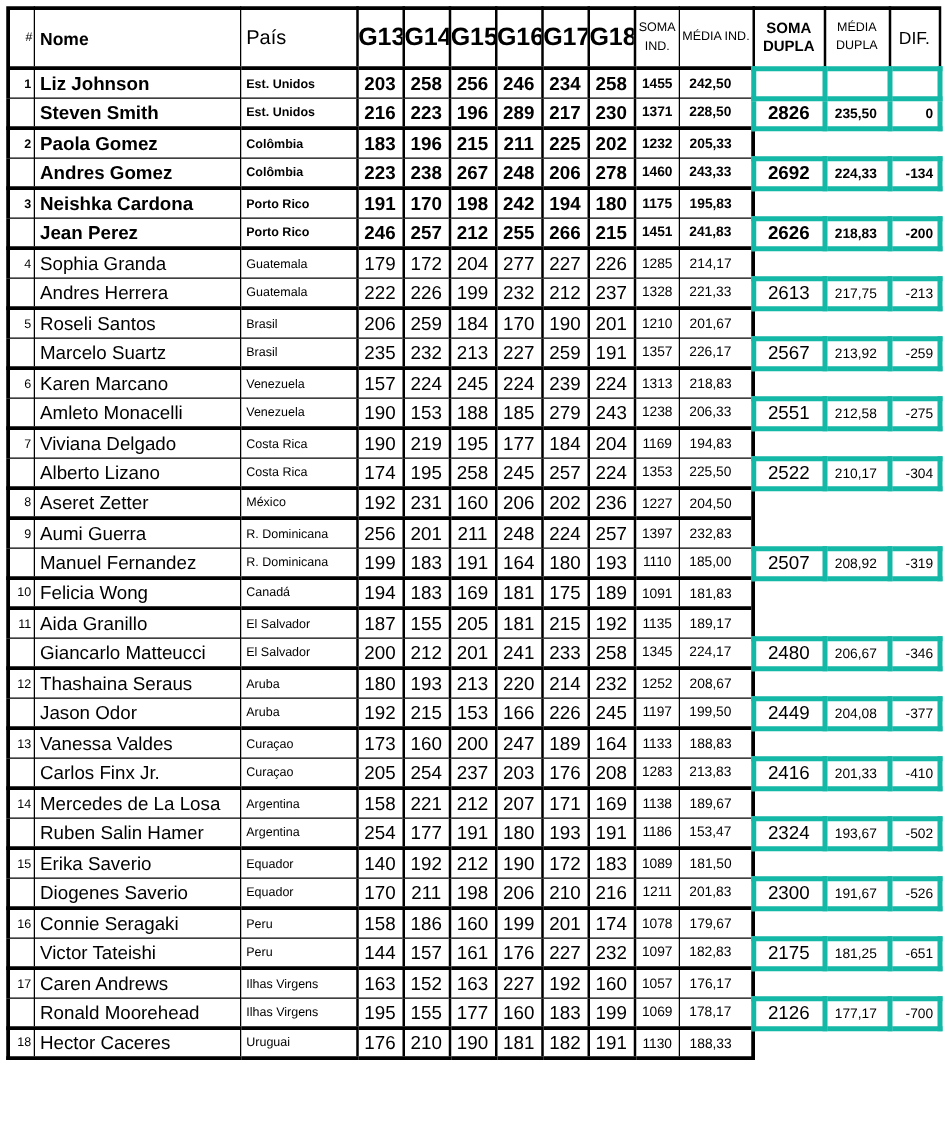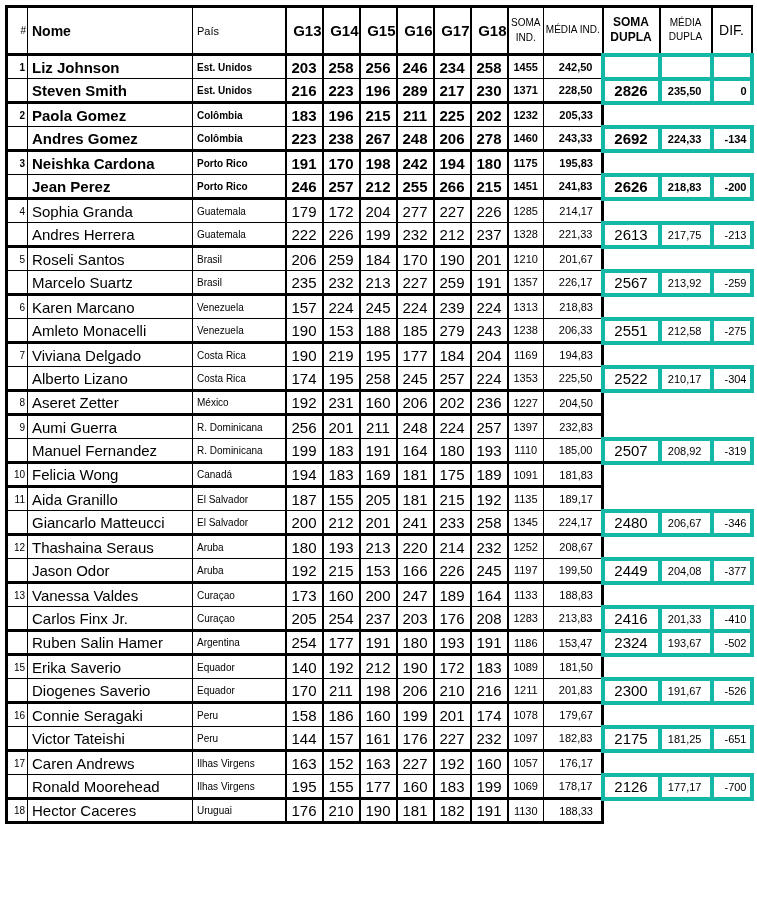--- a/index.html
+++ b/index.html
@@ -9,41 +9,41 @@
   table { border-collapse:collapse; table-layout:fixed; width:748px; }
   th, td { padding:0; overflow:hidden; white-space:nowrap; box-sizing:border-box; }
   thead tr { height:48px; }
   tbody tr { height:24px; }
 
   
   th { border:1px solid #000; font-weight:normal; vertical-align:middle; }
   thead tr { border-top:3px solid #000; }
   th.rank { border-left:3px solid #000; font-size:10px; text-align:right; padding-right:1px; }
   th.name { font-size:14px; font-weight:bold; text-align:left; padding-left:4px; }
-  th.country { font-size:11px; text-align:left; padding-left:4px; }
+  th.country { font-size:16px; text-align:left; padding-left:4px; }
   th.gcol { border-left:2px solid #000; border-right:2px solid #000;
-            font-weight:bold; font-size:15px; text-align:right; }
+            font-weight:bold; font-size:20px; text-align:left; }
   th.somaind, th.mediaind { font-size:10px; text-align:center; white-space:normal; line-height:1.45; }
   th.hbox { border:2px solid #000; white-space:normal; text-align:center; }
   th.somadupla { font-size:12px; font-weight:bold; line-height:1.3; }
   th.mediadupla { font-size:10px; line-height:1.45; }
   th.dif { font-size:14px;margin-left:36px; }
   thead th { border-bottom:2px solid #000; }
 
   
   td { vertical-align:middle; font-size:15px; text-align:center; }
   td.grp { border:1px solid #000; }
   tr.pair-start td.grp { border-top:3px solid #000; }
   tr.pair-end td.grp { border-bottom:3px solid #000; }
   td.rank { border-left:3px solid #000; font-size:10px; text-align:right; padding-right:2px; }
   td.name { text-align:left; padding-left:4px; font-size:15px; }
   td.country { text-align:left; padding-left:4px; font-size:10px; }
   td.gcol { border-left:2px solid #000; border-right:2px solid #000; }
   td.somaind { font-size:11px; }
-  td.mediaind { font-size:11px; text-align:right; padding-right:8px; border-right:3px solid #000 !important; }
+  td.mediaind { font-size:11px; padding-right:8px; border-right:3px solid #000 !important; }
   td.box { border:4px solid #14b8a6; }
   td.nob { border:none; }
   td.somadupla { font-size:15px; }
   td.mediadupla { font-size:11px; text-align:right; padding-right:8px; }
   td.dif { font-size:11px; text-align:right; padding-right:3px; }
   tr.b td { font-weight:bold; }
 </style>
 </head>
 <body>
 
@@ -461,20 +461,36 @@
           <td class="gcol grp">237</td>
           <td class="gcol grp">203</td>
           <td class="gcol grp">176</td>
           <td class="gcol grp">208</td>
           <td class="somaind grp">1283</td>
           <td class="mediaind grp">213,83</td>
           <td class="box somadupla">2416</td>
           <td class="box mediadupla">201,33</td>
           <td class="box dif">-410</td>
         </tr>
+        <tr class="pair-start">
+          <td class="rank grp">14</td>
+          <td class="name grp">Mercedes de La Losa</td>
+          <td class="country grp">Argentina</td>
+          <td class="gcol grp">158</td>
+          <td class="gcol grp">221</td>
+          <td class="gcol grp">212</td>
+          <td class="gcol grp">207</td>
+          <td class="gcol grp">171</td>
+          <td class="gcol grp">169</td>
+          <td class="somaind grp">1138</td>
+          <td class="mediaind grp">189,67</td>
+          <td class="nob somadupla"></td>
+          <td class="nob mediadupla"></td>
+          <td class="nob dif"></td>
+        </tr>
         <tr class="pair-end">
           <td class="rank grp"></td>
           <td class="name grp">Ruben Salin Hamer</td>
           <td class="country grp">Argentina</td>
           <td class="gcol grp">254</td>
           <td class="gcol grp">177</td>
           <td class="gcol grp">191</td>
           <td class="gcol grp">180</td>
           <td class="gcol grp">193</td>
           <td class="gcol grp">191</td>

